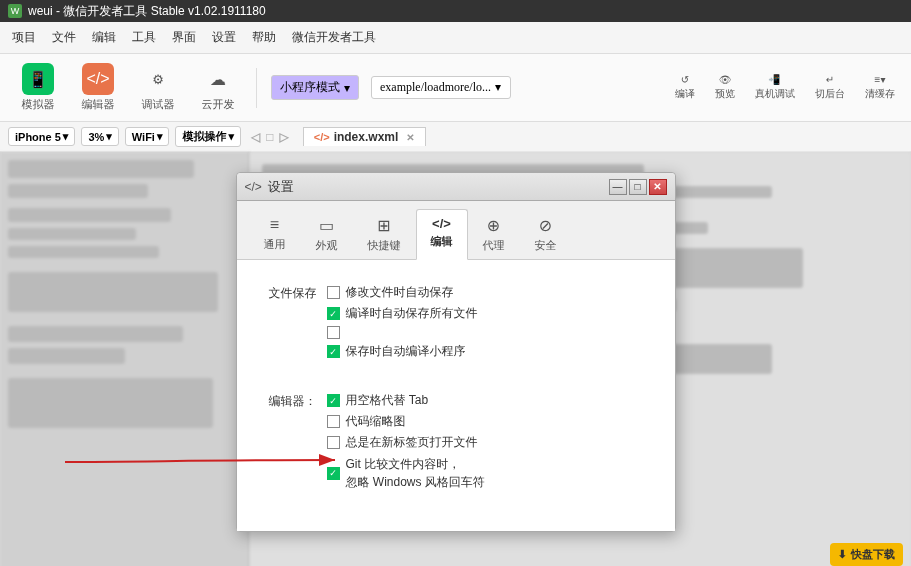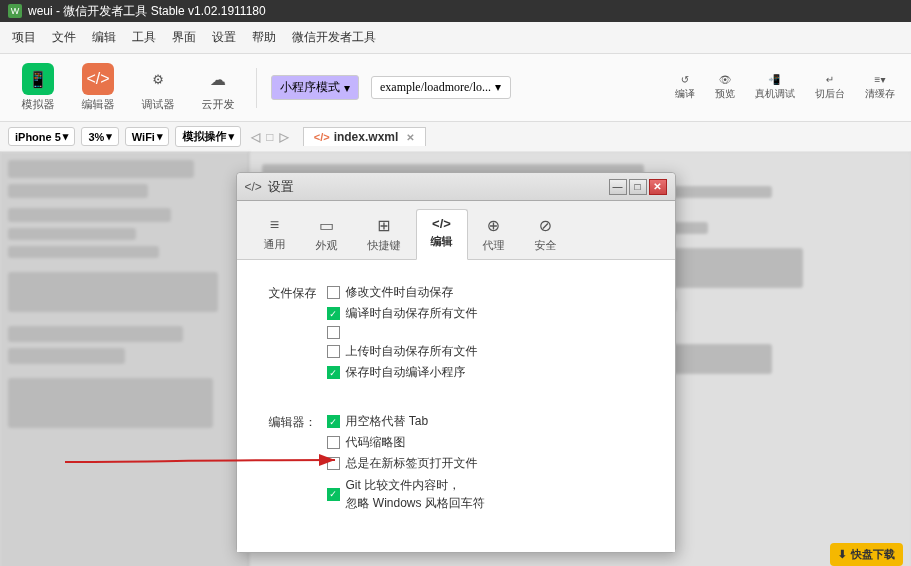--- a/index.html
+++ b/index.html
@@ -575,24 +575,20 @@
                 <span>修改文件时自动保存</span>
               </div>
               <div class="check-row">
                 <div class="checkbox checked"></div>
                 <span>编译时自动保存所有文件</span>
               </div>
               <div class="check-row">
                 <div class="checkbox"></div>
               </div>
               <div class="check-row">
-                <div class="checkbox"></div>
-                <span>上传时自动保存所有文件</span>
-              </div>
-              <div class="check-row">
                 <div class="checkbox checked"></div>
                 <span>保存时自动编译小程序</span>
               </div>
             </div>
           </div>
         </div>
 
         <div class="form-divider"></div>
 
         <div class="form-section">

